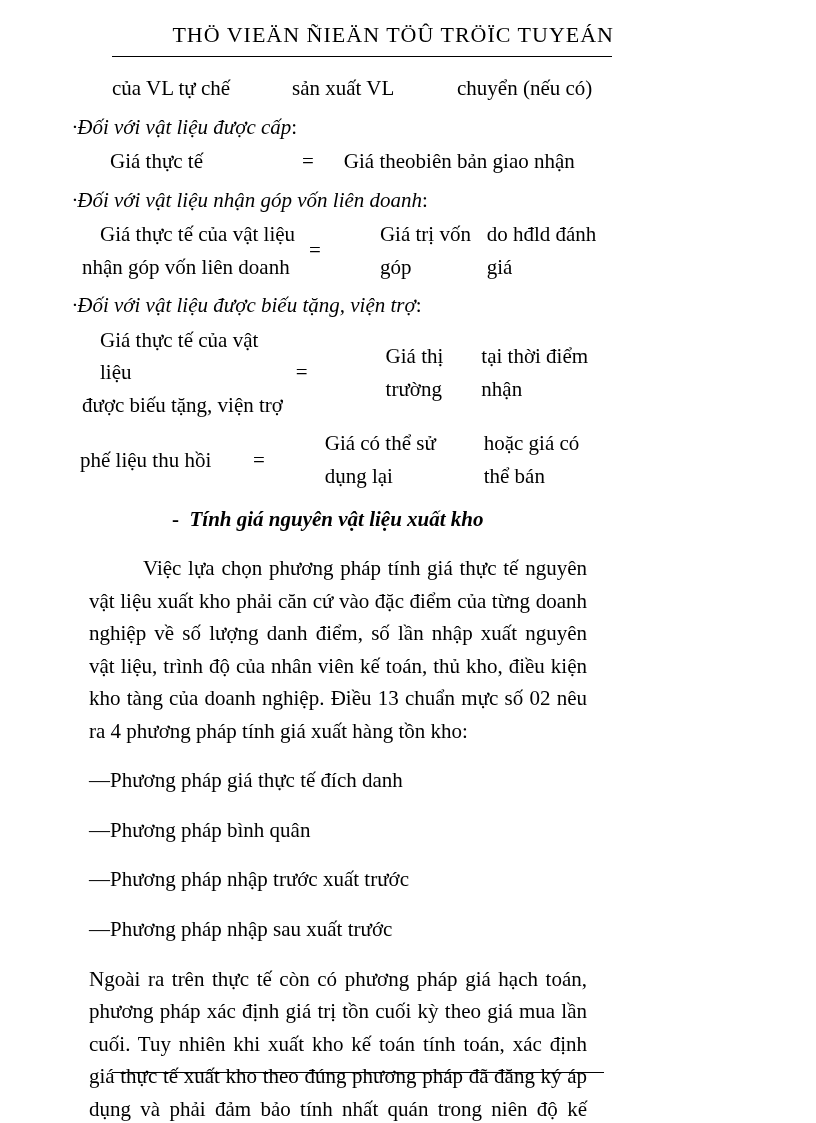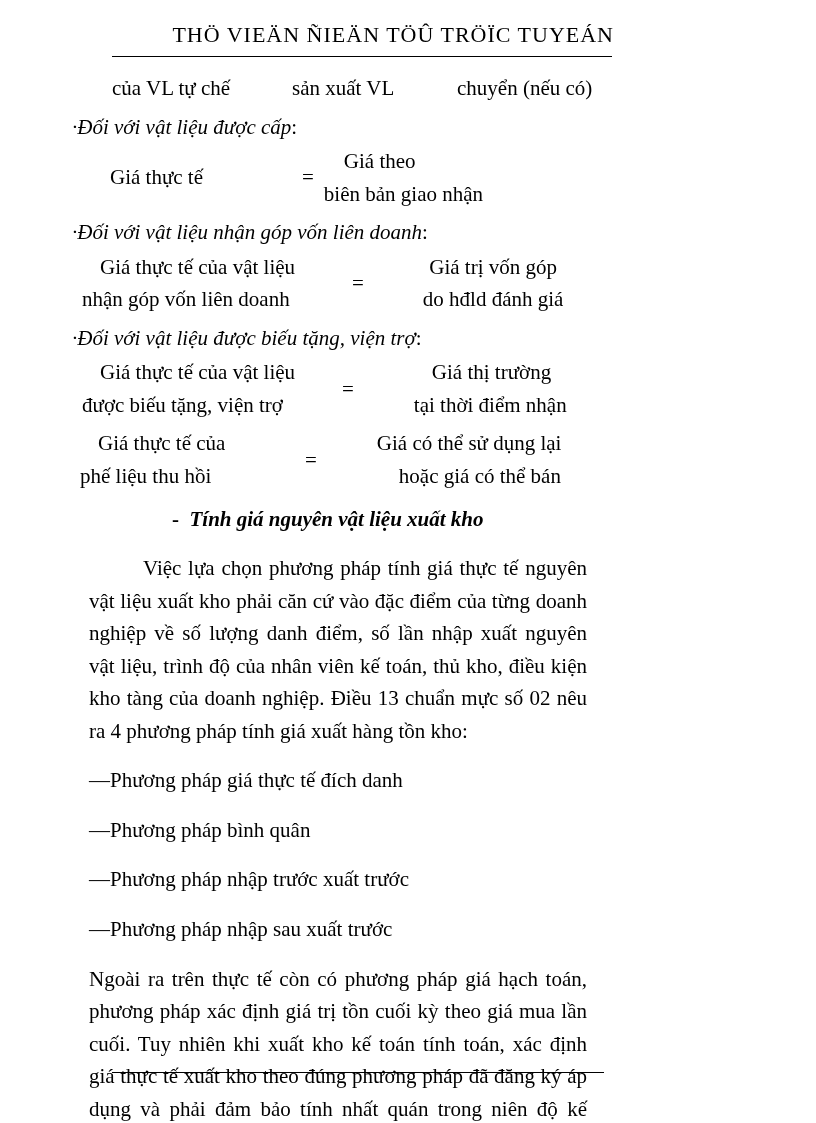--- a/index.html
+++ b/index.html
@@ -78,21 +78,21 @@
     display: flex;
     flex-direction: column;
   }
   .formula .lhs .l1 { padding-left: 18px; }
   .formula .lhs .l2 { padding-left: 0px; }
   .formula .eq {
     padding: 0 10px;
   }
   .formula .rhs {
     display: flex;
-    flex-direction: column;
+    flex-direction: row;
   }
   .f1 { margin-left: 20px; }
   .f1 .lhs { width: 200px; }
   .f1 .rhs .r1 { padding-left: 20px; }
   .f2 { margin-left: 10px; }
   .f2 .lhs { width: 260px; }
   .f2 .rhs { margin-left: 49px; align-items: center; }
   .f3 { margin-left: 10px; }
   .f3 .lhs { width: 250px; }
   .f3 .rhs { margin-left: 50px; }
@@ -187,21 +187,20 @@
       </div>
       <div class="eq">=</div>
       <div class="rhs">
         <div class="r1">Giá thị trường</div>
         <div class="r2">tại thời điểm nhận</div>
       </div>
     </div>
 
     <div class="formula f4">
       <div class="lhs">
-        <div class="l1">Giá thực tế của</div>
         <div class="l2">phế liệu thu hồi</div>
       </div>
       <div class="eq">=</div>
       <div class="rhs">
         <div class="r1">Giá có thể sử dụng lại</div>
         <div class="r2">hoặc giá có thể bán</div>
       </div>
     </div>
 
     <div class="sub-head"><span class="dash">-</span>&nbsp;&nbsp;<span>Tính giá nguyên vật liệu xuất kho</span></div>

